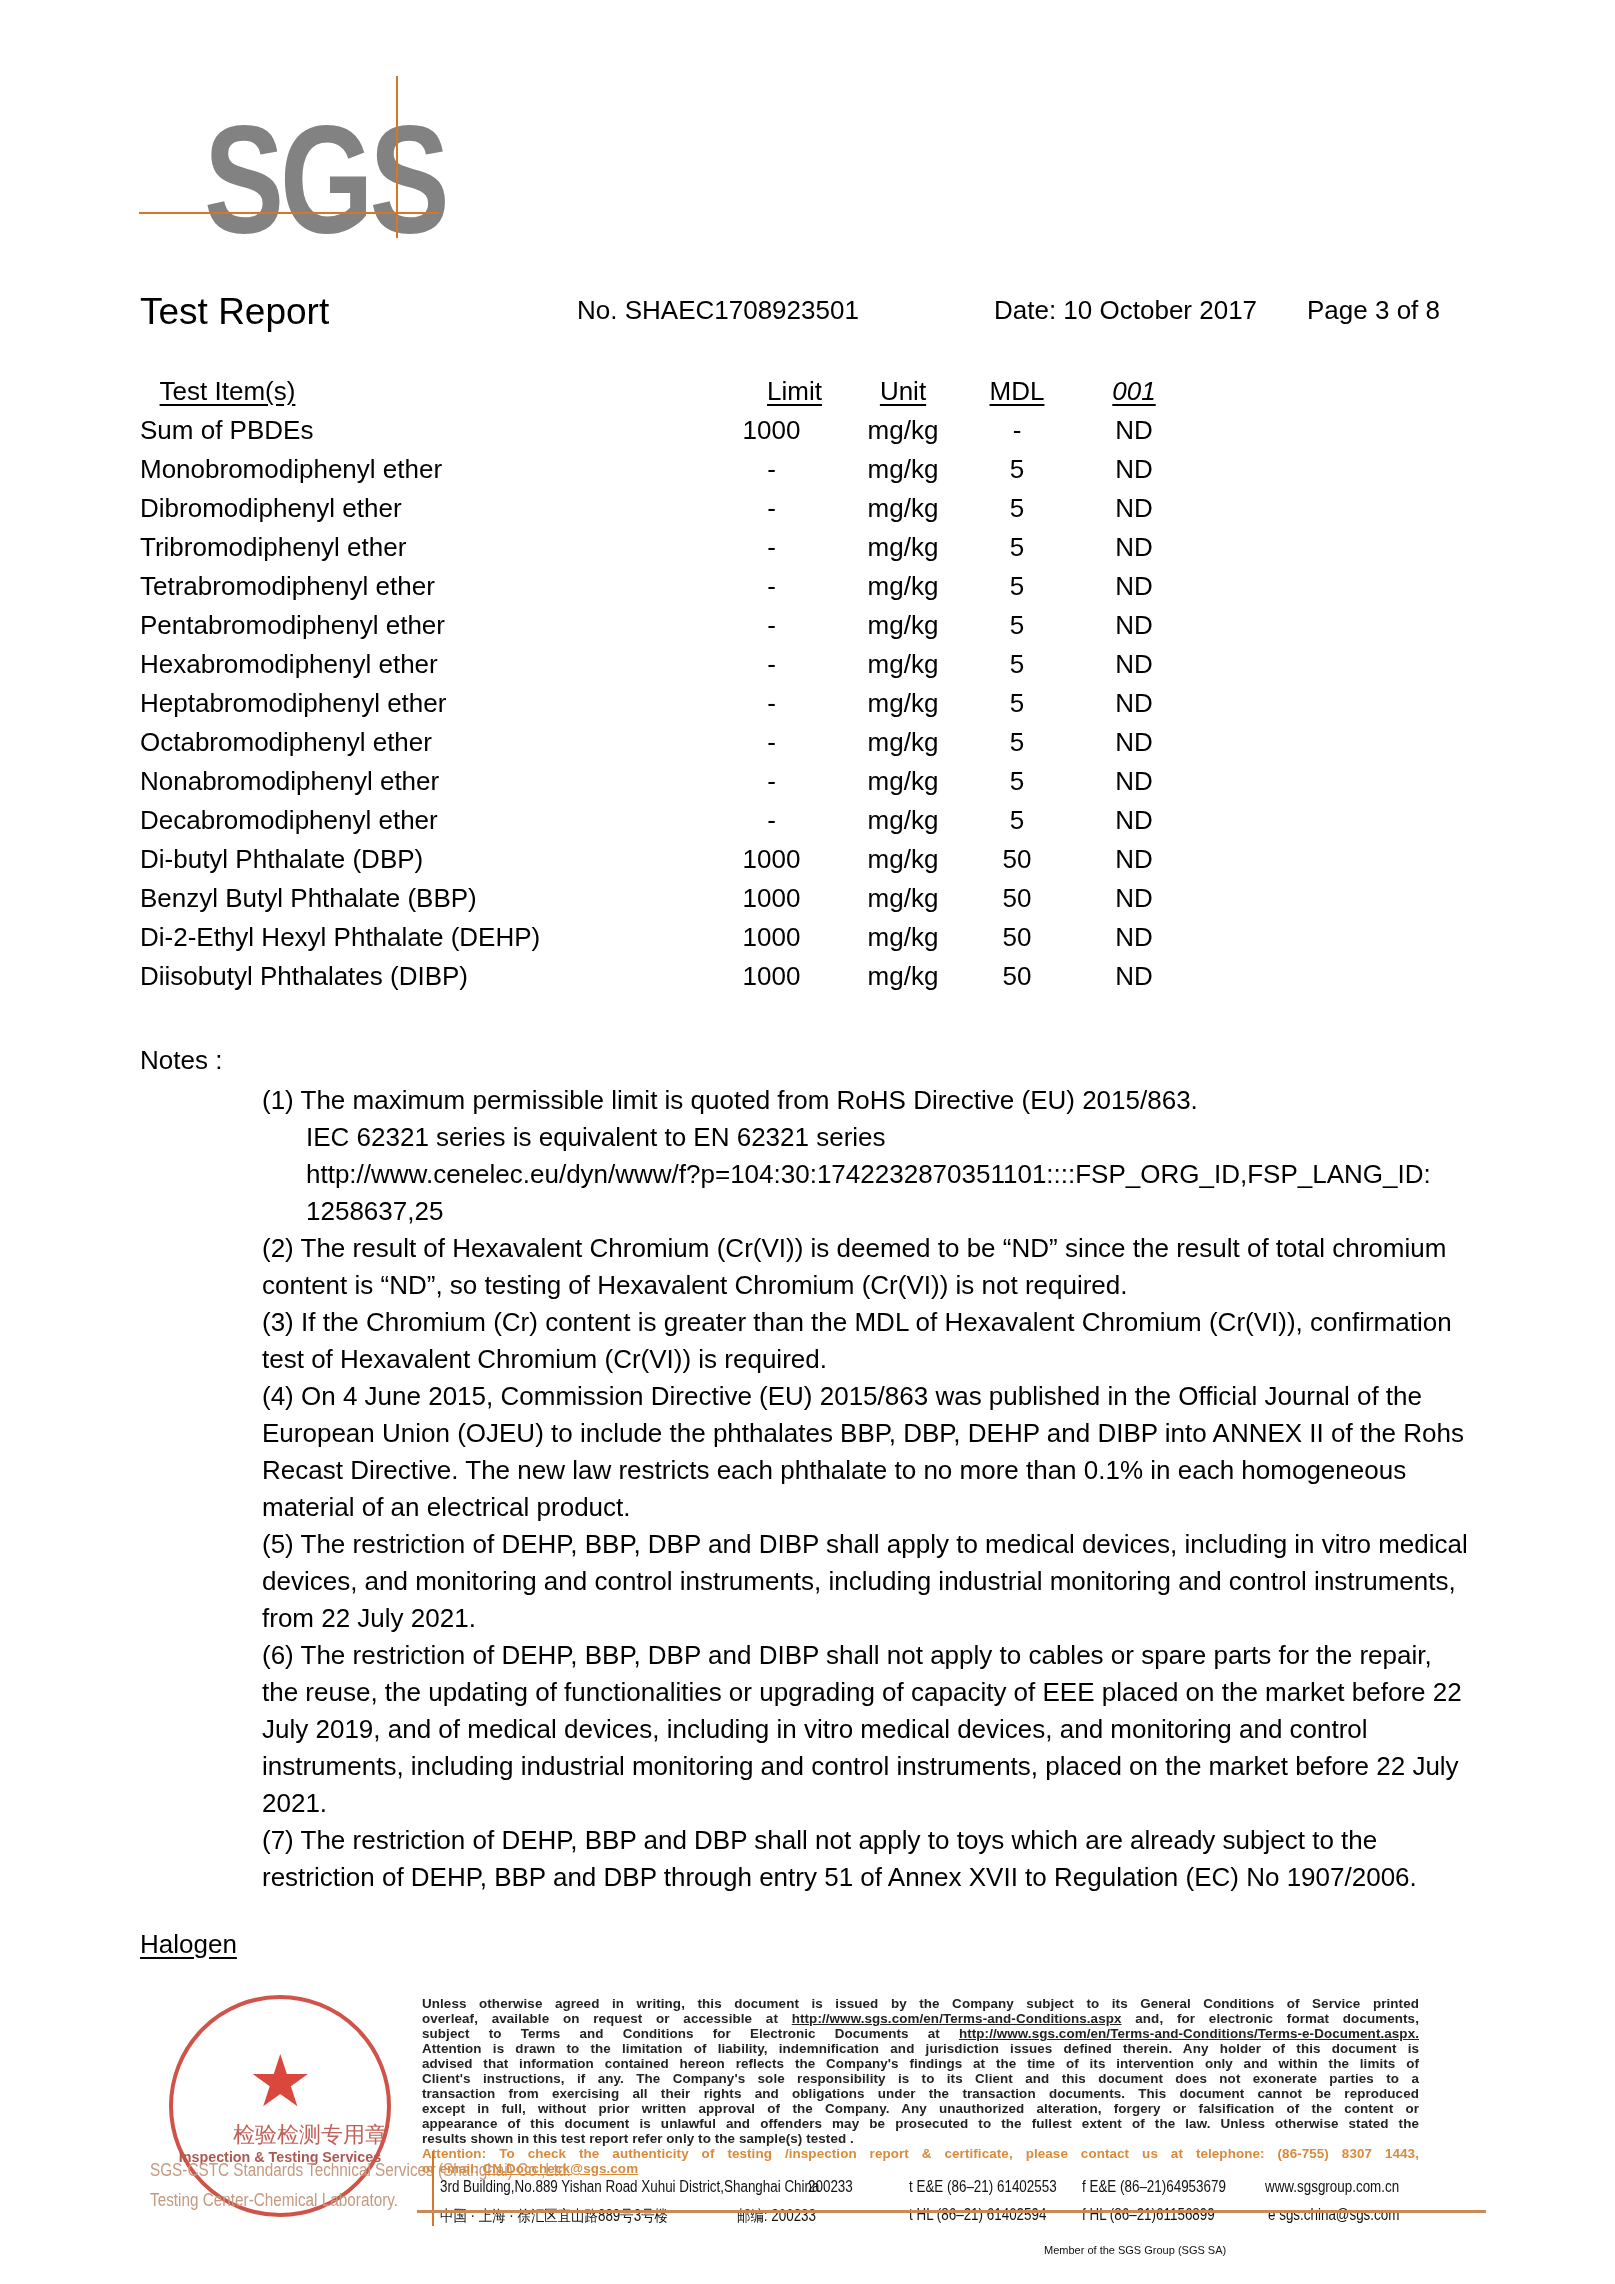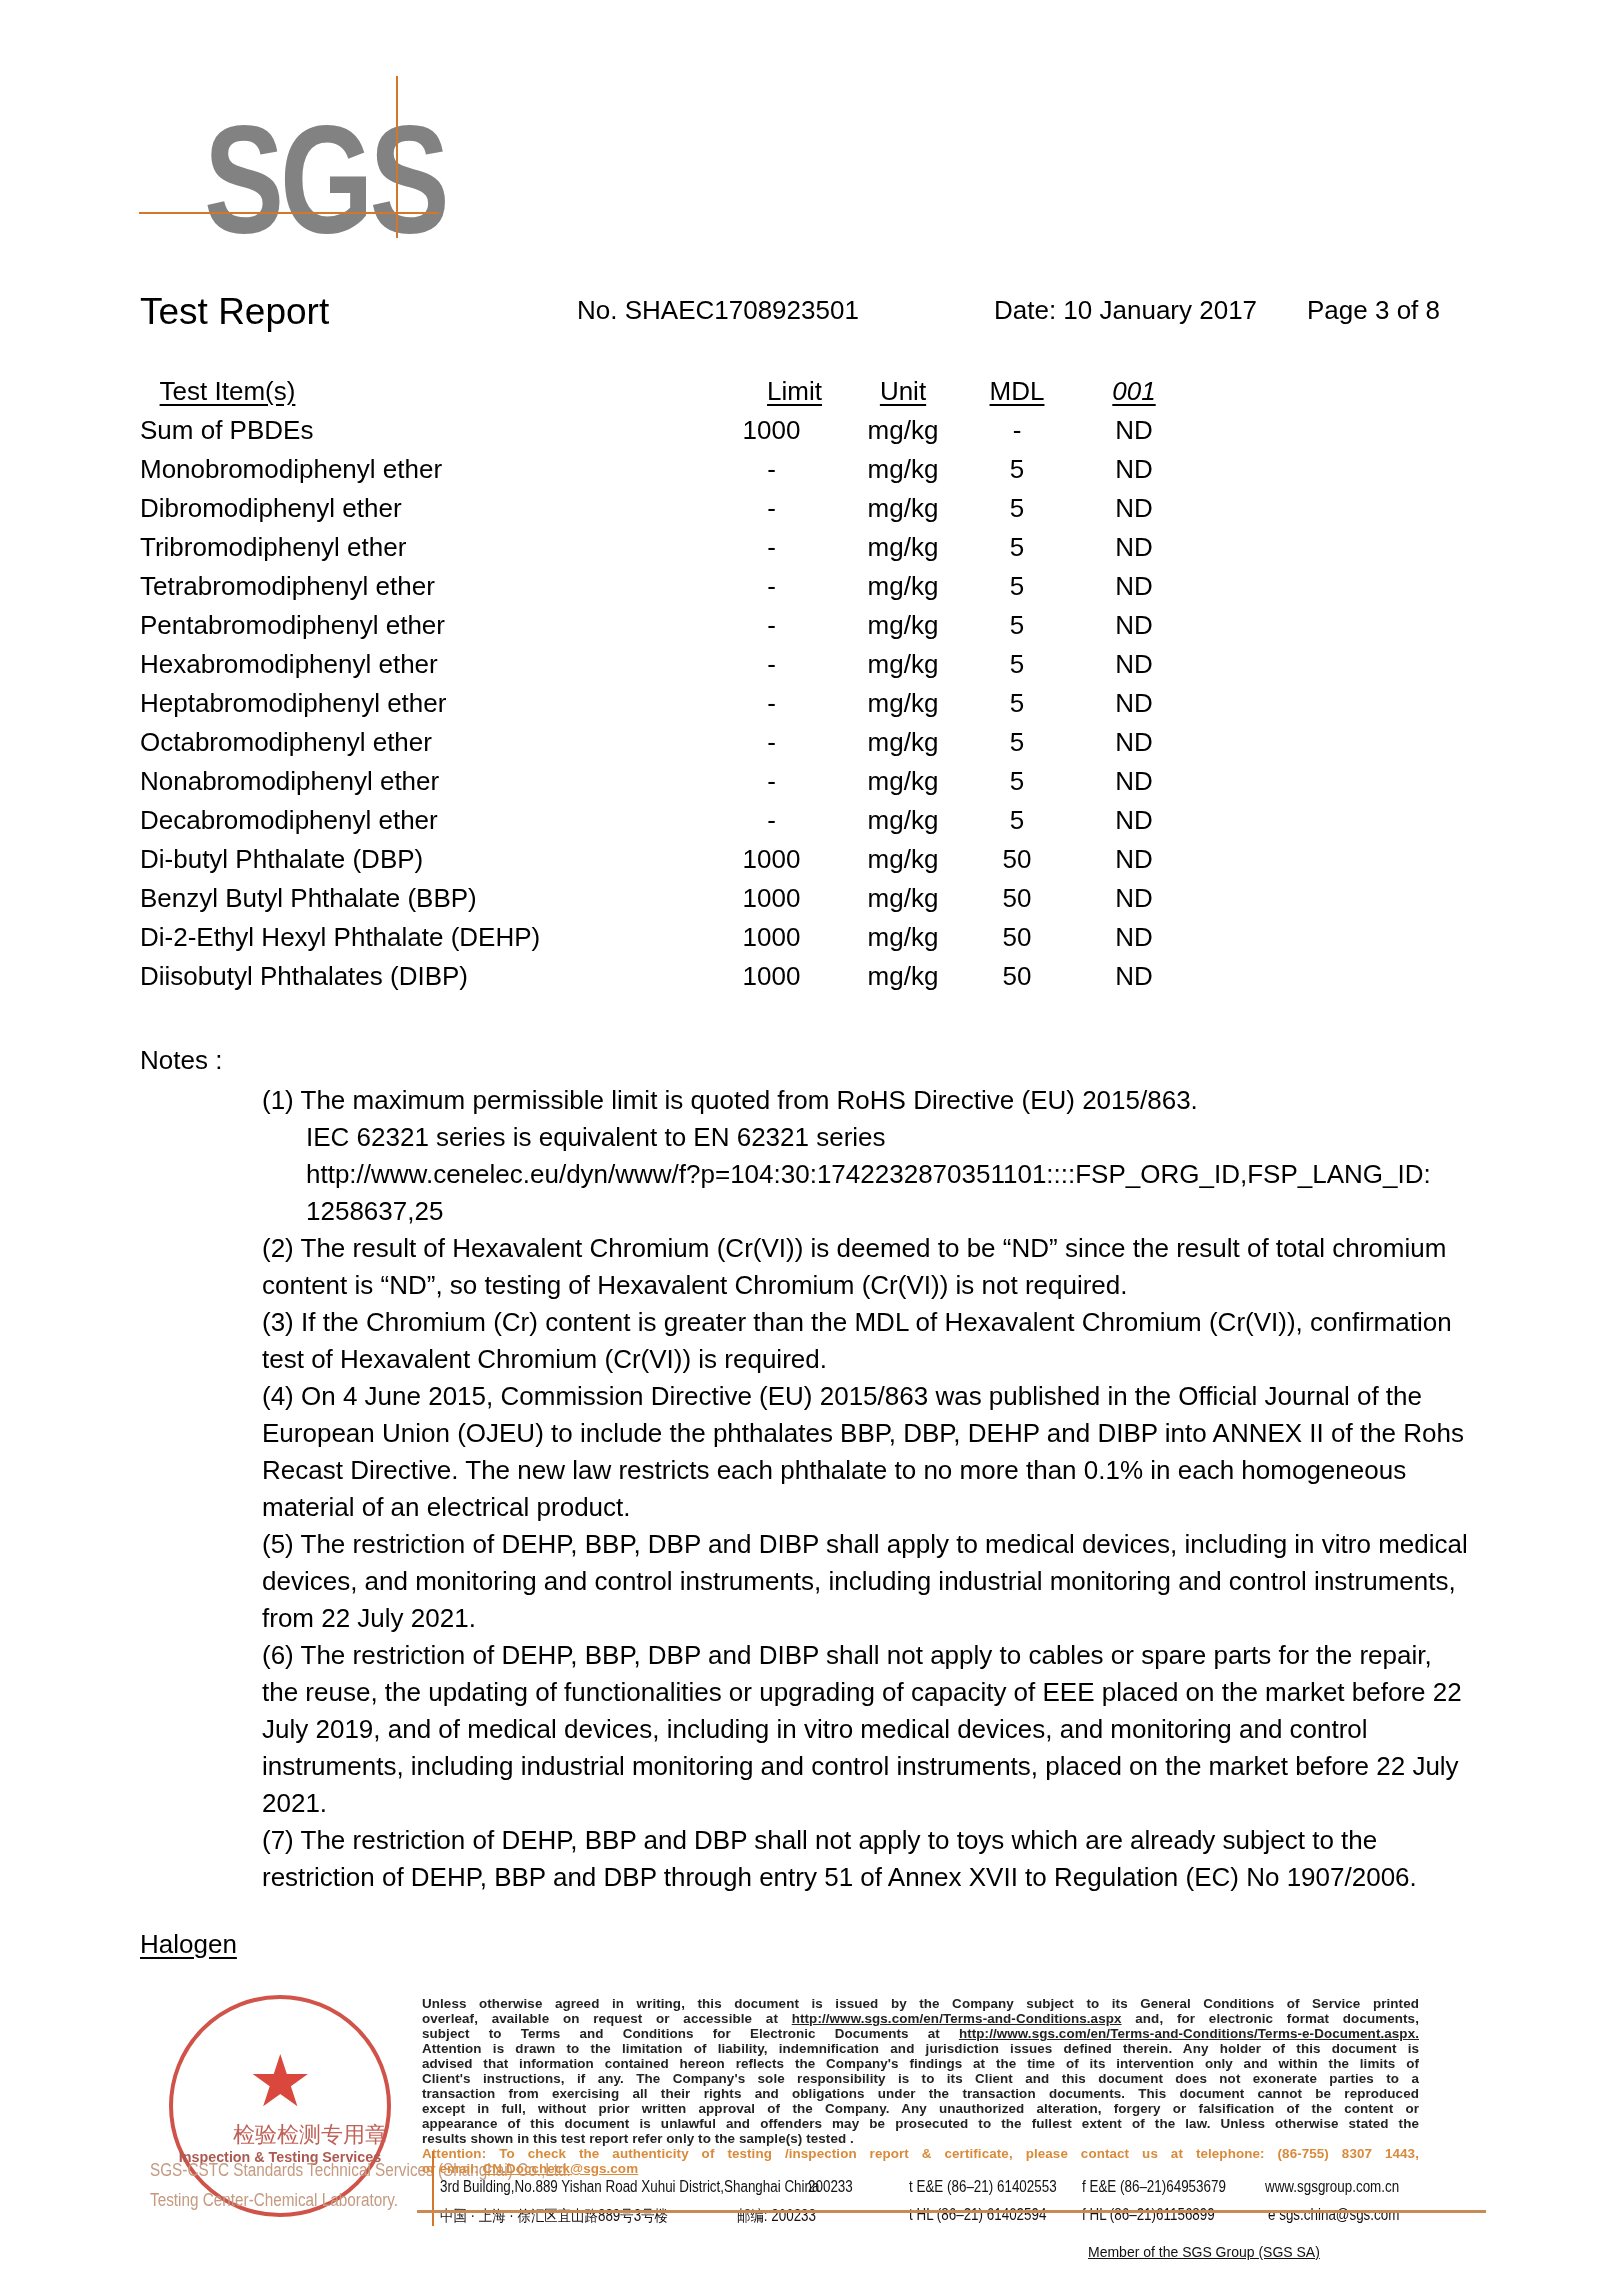--- a/index.html
+++ b/index.html
@@ -54,34 +54,34 @@
 
   .disclaimer { position: absolute; left: 422px; top: 1996px; width: 997px; font-size: 13.4px; line-height: 15px; font-weight: bold; color: #222; text-align: justify; text-align-last: justify; letter-spacing: 0.1px; }
   .disclaimer .ln { display: block; text-align: justify; text-align-last: justify; white-space: nowrap; }
   .disclaimer .last { text-align-last: left; }
   .disclaimer a { color: #222; text-decoration: underline; }
   .attention { color: #d98a3a; }
   .attention a { color: #d98a3a; }
 
   .addr { position: absolute; top: 2178px; font-size: 15.6px; color: #111; white-space: nowrap; transform: scaleX(0.86); transform-origin: left top; }
   .addr2 { top: 2206px; }
-  .member { position: absolute; left: 1088px; top: 2244px; font-size: 14px; color: #111; white-space: nowrap; text-decoration: underline; }
+  .member { position: absolute; left: 1044px; top: 2244px; font-size: 11px; color: #111; white-space: nowrap; }
 </style>
 </head>
 <body>
 
 <div class="logo">
   <div class="letters">SGS</div>
   <div class="hline"></div>
   <div class="vline"></div>
 </div>
 
 <div class="hdr hdr-title">Test Report</div>
 <div class="hdr hdr-no">No. SHAEC1708923501</div>
-<div class="hdr hdr-date">Date: 10 January 2017</div>
+<div class="hdr hdr-date">Date: 10 October 2017</div>
 <div class="hdr hdr-page">Page 3 of 8</div>
 
 <div class="tbl">
   <div class="th">
     <span class="c-item">Test Item(s)</span>
     <span class="c-limit">Limit</span>
     <span class="c-unit">Unit</span>
     <span class="c-mdl">MDL</span>
     <span class="c-res">001</span>
   </div>

